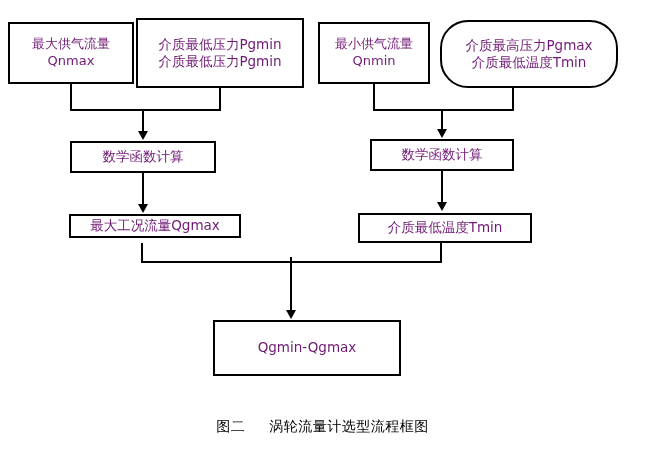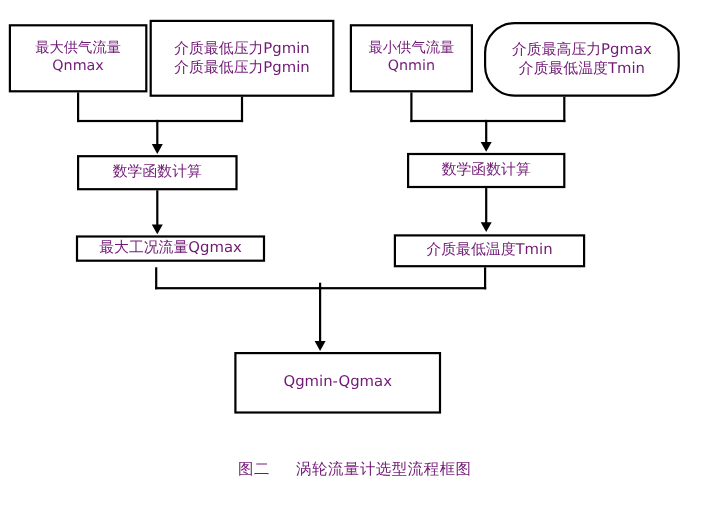--- a/index.html
+++ b/index.html
@@ -70,21 +70,21 @@
   }
 
   
   .caption {
     position: absolute;
     left: 0;
     top: 418px;
     width: 645px;
     text-align: center;
     font-size: 14px;
-    color: #701a75;
+    color: #000000;
     letter-spacing: 0.5px;
   }
   .caption .cap-gap { display: inline-block; width: 14px; }
 </style>
 </head>
 <body>
 
 <div id="page">
 
   <div class="box b-qnmax">

